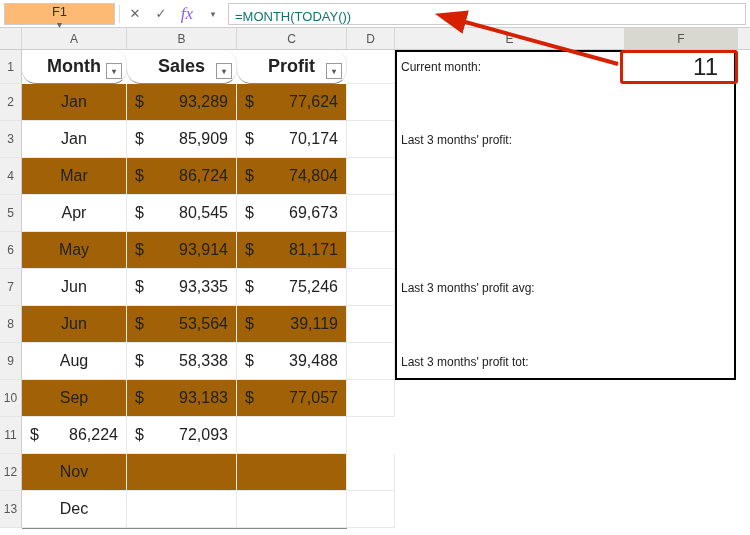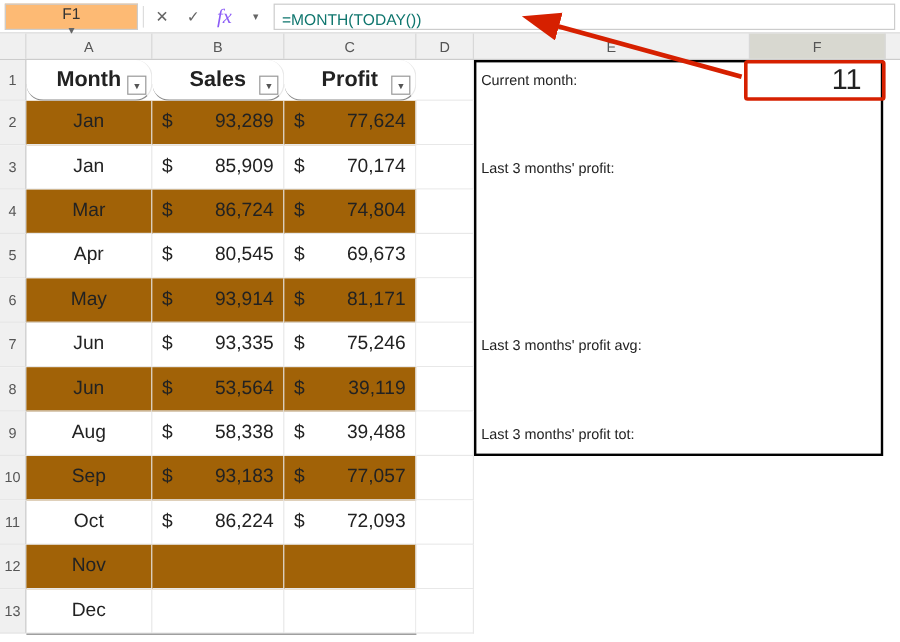--- a/index.html
+++ b/index.html
@@ -360,21 +360,20 @@
         <div class="cell currency band">
           <span class="sym">$</span>
           <span class="val">77,057</span>
         </div>
         <div class="cell col-d"></div>
         <div class="cell labelcell"></div>
         <div class="cell fcell"></div>
       </div>
       <div class="grid">
         <div class="rowhead">11</div>
-        <div class="cell month">Oct</div>
         <div class="cell currency">
           <span class="sym">$</span>
           <span class="val">86,224</span>
         </div>
         <div class="cell currency">
           <span class="sym">$</span>
           <span class="val">72,093</span>
         </div>
         <div class="cell col-d"></div>
         <div class="cell labelcell"></div>

